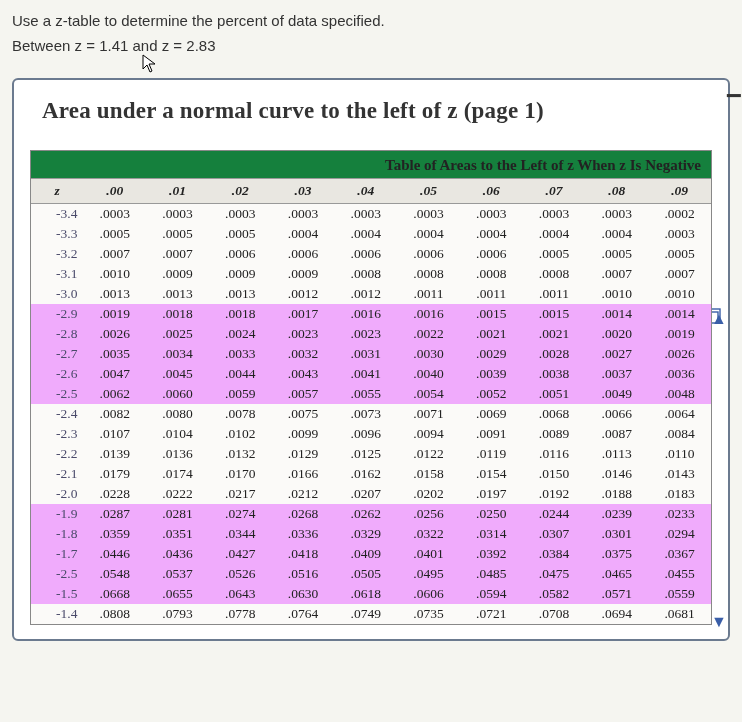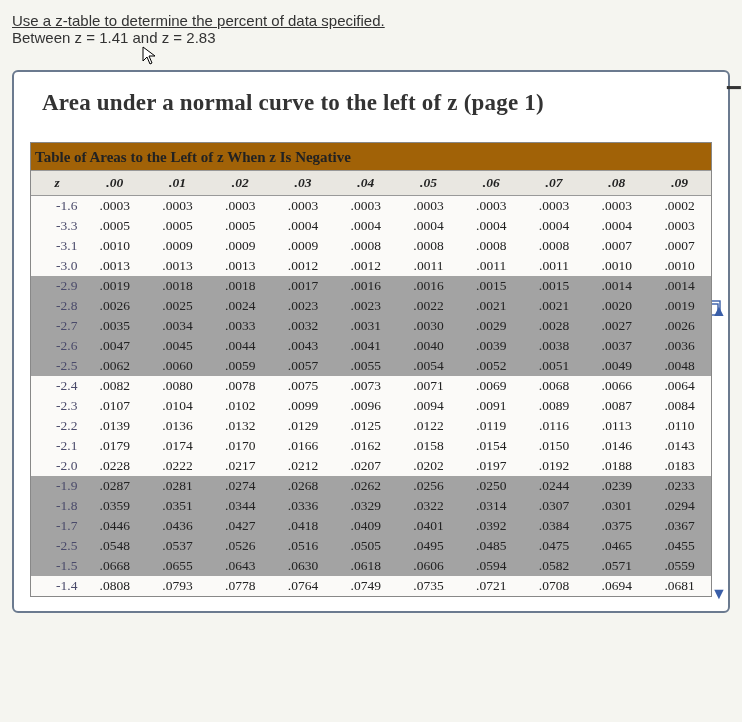--- a/index.html
+++ b/index.html
@@ -7,22 +7,21 @@
     padding: 12px;
     font-family: Arial, sans-serif;
     background: #f5f5f0;
     color: #222;
     width: 742px;
     box-sizing: border-box;
   }
   .question-text {
     font-size: 15px;
     color: #333;
-    margin-bottom: 0;
-    text-decoration: underline;
+    margin-bottom: 8px;
   }
   .question-sub {
     font-size: 15px;
     color: #333;
   }
   .cursor {
     position: relative;
     display: inline-block;
     width: 16px;
     height: 16px;
@@ -54,21 +53,22 @@
     border: 1px solid #888;
     background: #fbfaf8;
     padding: 0;
     position: relative;
   }
   .table-caption {
     font-family: 'Times New Roman', serif;
     font-weight: bold;
     font-size: 15px;
     padding: 6px 10px 4px 4px;
-    background: #a16207;
+    background: #15803d;
+    text-align: right;
   }
   table {
     border-collapse: collapse;
     width: 100%;
     font-family: 'Times New Roman', serif;
     font-size: 13.5px;
   }
   thead tr {
     background: #e9e7e1;
   }
@@ -84,21 +84,21 @@
   tbody td {
     padding: 2px 3px;
     text-align: center;
     white-space: nowrap;
   }
   tbody td.z-val {
     text-align: right;
     padding-right: 6px;
     color: #4a4a6a;
   }
-  tbody tr.band { background: #a3a3a3; }
+  tbody tr.band { background: #f0abfc; }
   .scroll-ctrl {
     position: absolute;
     right: -2px;
     width: 22px;
     text-align: center;
     color: #3a5ea8;
   }
   .scroll-up { top: 230px; font-size:16px; }
   .scroll-down { bottom: 8px; font-size:16px; }
   .copy-icon {
@@ -148,21 +148,21 @@
             <th>.04</th>
             <th>.05</th>
             <th>.06</th>
             <th>.07</th>
             <th>.08</th>
             <th>.09</th>
           </tr>
       </thead>
       <tbody id="tbody">
           <tr>
-            <td class="z-val">-1.6</td>
+            <td class="z-val">-3.4</td>
             <td>.0003</td>
             <td>.0003</td>
             <td>.0003</td>
             <td>.0003</td>
             <td>.0003</td>
             <td>.0003</td>
             <td>.0003</td>
             <td>.0003</td>
             <td>.0003</td>
             <td>.0002</td>
@@ -172,20 +172,33 @@
             <td>.0005</td>
             <td>.0005</td>
             <td>.0005</td>
             <td>.0004</td>
             <td>.0004</td>
             <td>.0004</td>
             <td>.0004</td>
             <td>.0004</td>
             <td>.0004</td>
             <td>.0003</td>
+          </tr>
+          <tr>
+            <td class="z-val">-3.2</td>
+            <td>.0007</td>
+            <td>.0007</td>
+            <td>.0006</td>
+            <td>.0006</td>
+            <td>.0006</td>
+            <td>.0006</td>
+            <td>.0006</td>
+            <td>.0005</td>
+            <td>.0005</td>
+            <td>.0005</td>
           </tr>
           <tr>
             <td class="z-val">-3.1</td>
             <td>.0010</td>
             <td>.0009</td>
             <td>.0009</td>
             <td>.0009</td>
             <td>.0008</td>
             <td>.0008</td>
             <td>.0008</td>

